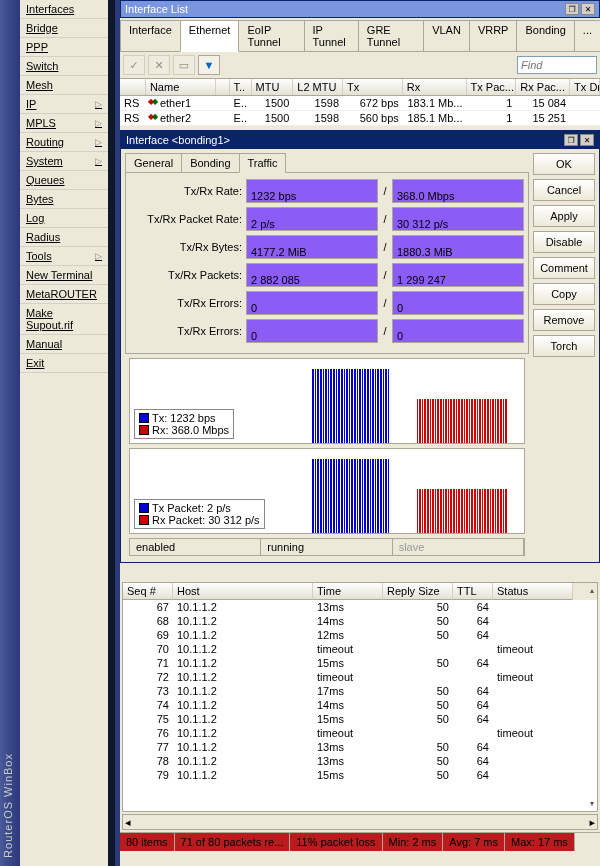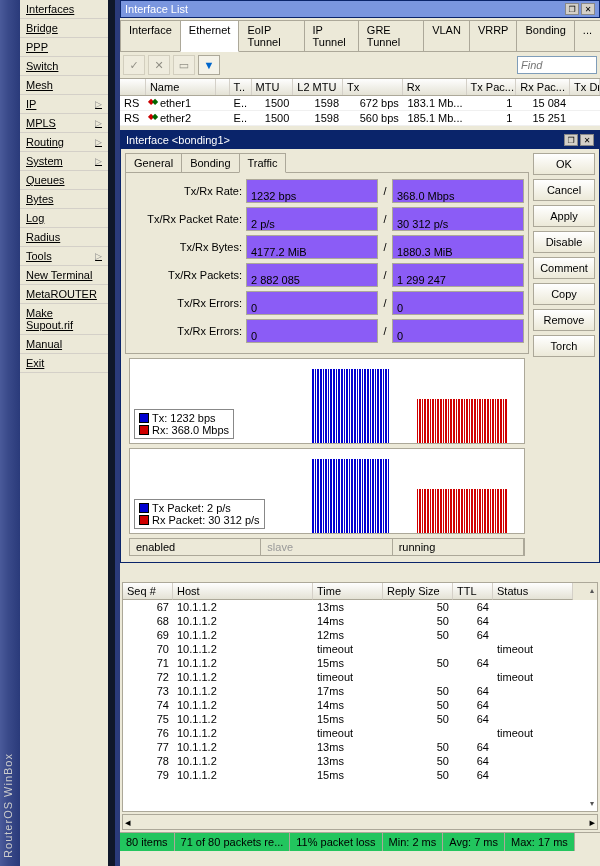--- a/index.html
+++ b/index.html
@@ -49,21 +49,21 @@
 .bar { width: 2px; }
 .status-row { display: flex; border: 1px solid #aca899; margin: 2px 4px; }
 .status-cell { flex: 1; padding: 2px 6px; border-right: 1px solid #aca899; }
 .ping { position: absolute; left: 0; right: 0; bottom: 0; top: 580px; background: #ece9d8; }
 .ping-grid { background: #fff; height: 230px; overflow: hidden; border: 1px solid #aca899; margin: 2px; position: relative; }
 .ping-hdr { display: flex; background: #ece9d8; }
 .ping-hdr > div { padding: 2px 4px; border-right: 1px solid #d4d0c8; border-bottom: 1px solid #aca899; background: linear-gradient(#fefefe, #e4e2d5); }
 .ping-row { display: flex; }
 .ping-row > div { padding: 1px 4px; }
 .ping-footer { display: flex; border-top: 1px solid #aca899; }
-.ping-fcell { padding: 3px 6px; border-right: 1px solid #aca899; background: #22c55e; }
+.ping-fcell { padding: 3px 6px; border-right: 1px solid #aca899; background: #b91c1c; }
 .scroll-triangle { position: absolute; right: 3px; font-size: 8px; color: #555; }
 .hscroll { height: 16px; background: #ece9d8; border: 1px solid #aca899; margin: 0 2px 2px; display: flex; justify-content: space-between; align-items: center; padding: 0 2px; }
 </style>
 </head>
 <body>
 
 <div class="vtitle">RouterOS WinBox</div>
 
 <div class="sidebar" id="sidebar">
     <div class="sidebar-item">
@@ -476,22 +476,22 @@
               <div class="bar" style="height: 44px; background: rgb(208, 0, 0);"></div>
               <div class="bar" style="height: 0px; background: rgb(0, 0, 208);"></div>
               <div class="bar" style="height: 0px; background: rgb(0, 0, 208);"></div>
               <div class="bar" style="height: 0px; background: rgb(0, 0, 208);"></div>
               <div class="bar" style="height: 0px; background: rgb(0, 0, 208);"></div>
               <div class="bar" style="height: 0px; background: rgb(0, 0, 208);"></div>
             </div>
         </div>
         <div class="status-row" id="dlg-status">
             <div class="status-cell">enabled</div>
+            <div class="status-cell">running</div>
             <div class="status-cell" style="color: rgb(153, 153, 153);">slave</div>
-            <div class="status-cell">running</div>
           </div>
       </div>
       <div class="dialog-btns" id="dlg-btns">
           <button class="dbtn">OK</button>
           <button class="dbtn">Cancel</button>
           <button class="dbtn">Apply</button>
           <button class="dbtn">Disable</button>
           <button class="dbtn">Comment</button>
           <button class="dbtn">Copy</button>
           <button class="dbtn">Remove</button>

